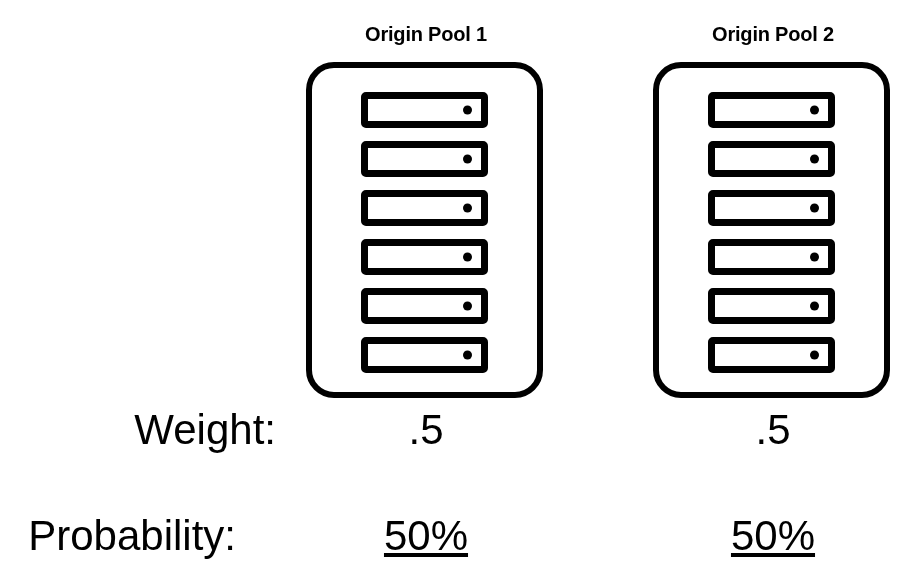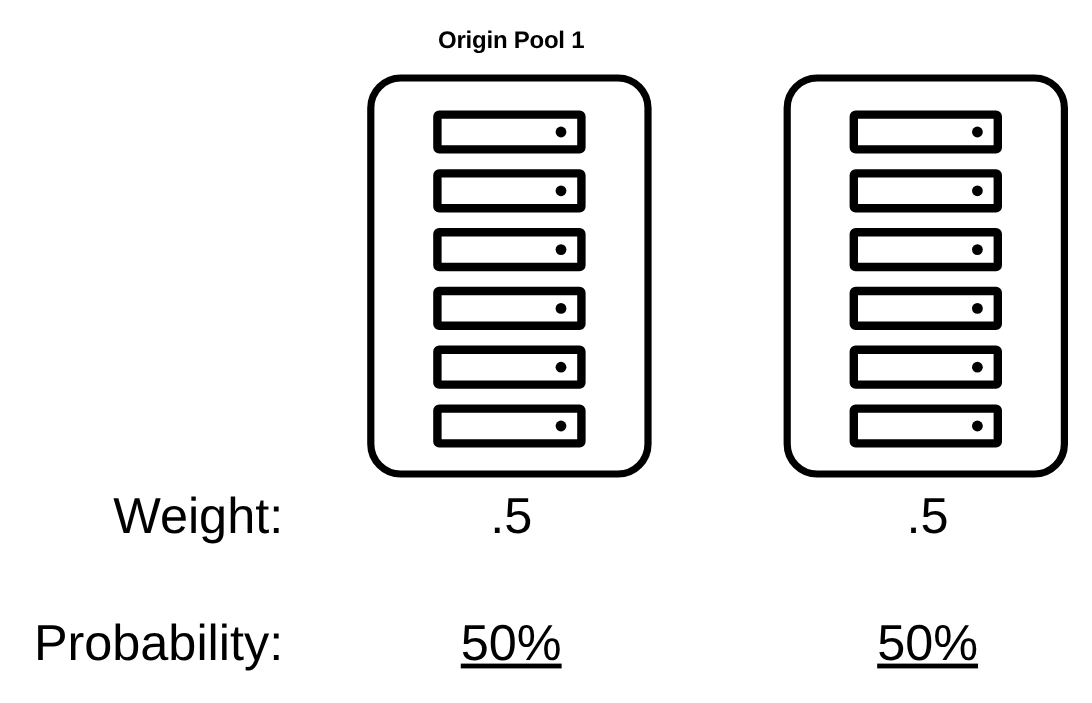--- a/index.html
+++ b/index.html
@@ -87,21 +87,21 @@
     position: absolute;
     left: 0;
     width: 236px;
     text-align: right;
     font-size: 42px;
     font-weight: normal;
     line-height: 48px;
     color: #000000;
     white-space: nowrap;
   }
-  .row-label.weight      { top: 406px; }
+  .row-label.weight      { top: 406px; margin-left: 40px; }
   .row-label.probability { top: 512px; }
 
   
   .value-cell {
     position: absolute;
     width: 240px;
     text-align: center;
     font-size: 42px;
     font-weight: normal;
     line-height: 48px;
@@ -138,20 +138,21 @@
       </div>
       <div class="server">
         <span class="server-led"></span>
       </div>
       <div class="server">
         <span class="server-led"></span>
       </div>
     </div>
   </div>
 
+  <div class="pool-title col-2">Origin Pool 2</div>
 
   <div class="pool-box col-2">
     <div class="server-stack">
       <div class="server">
         <span class="server-led"></span>
       </div>
       <div class="server">
         <span class="server-led"></span>
       </div>
       <div class="server">

